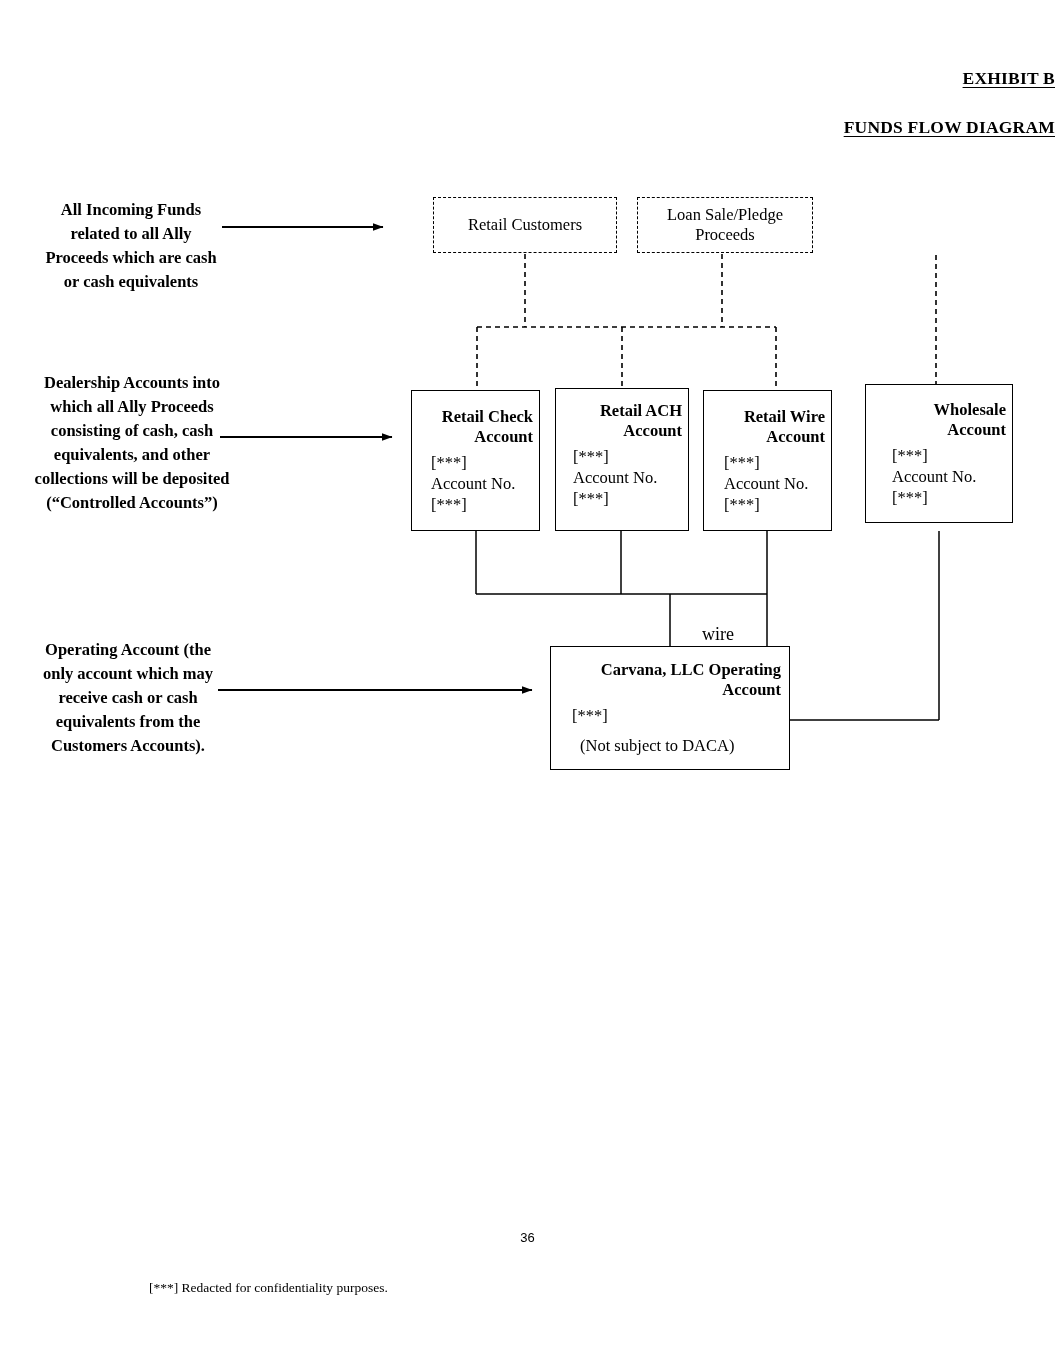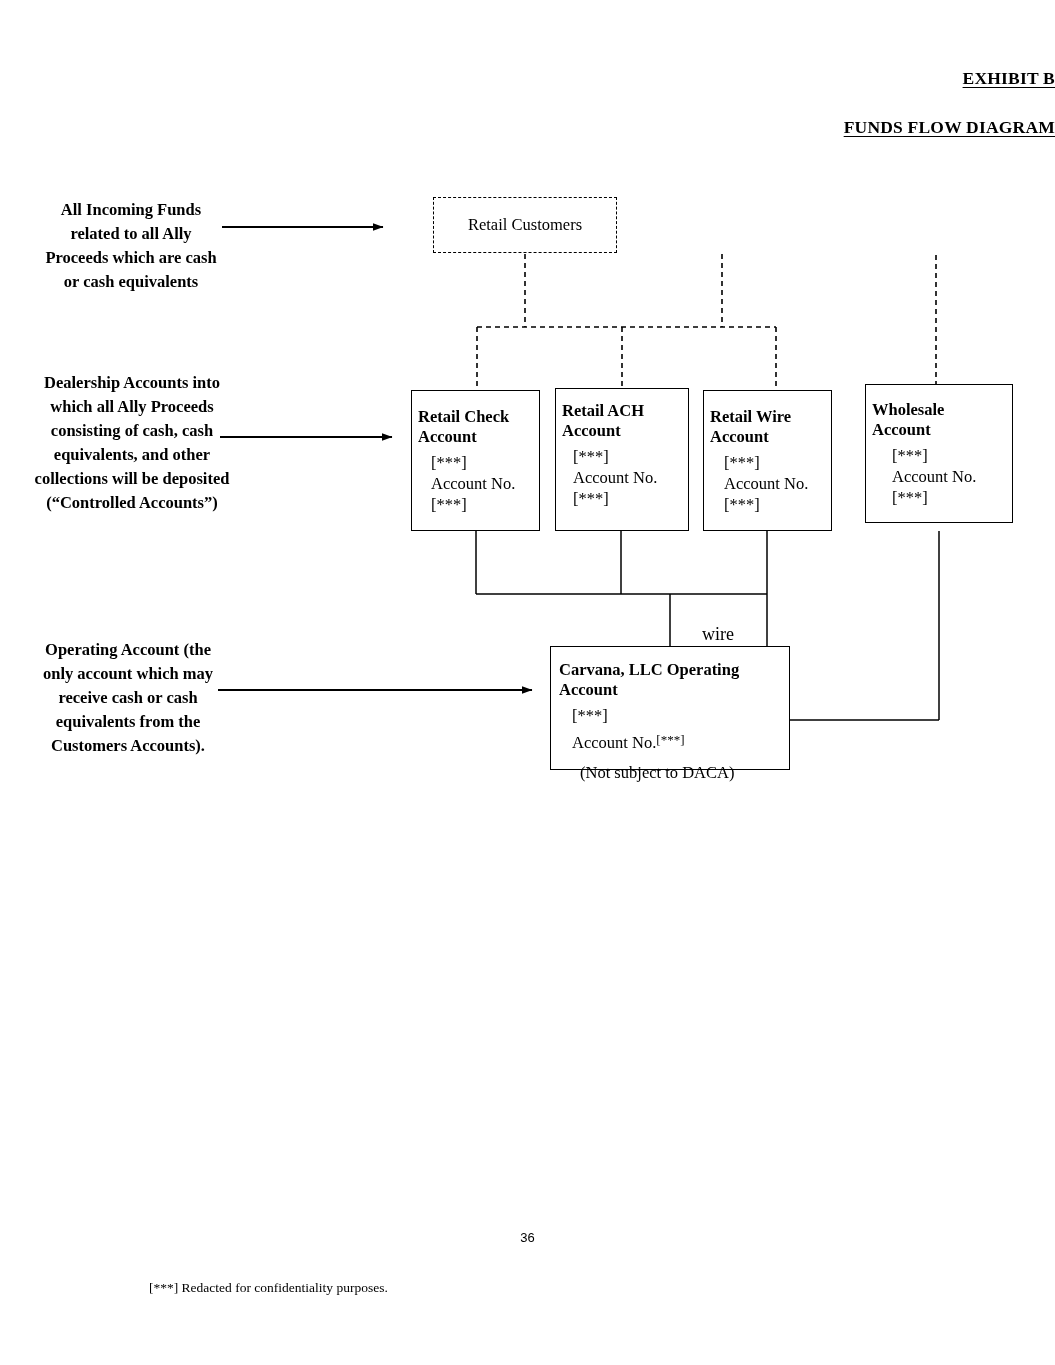--- a/index.html
+++ b/index.html
@@ -70,21 +70,21 @@
     justify-content: center;
     text-align: center;
     font-size: 16.5px;
     line-height: 20px;
   }
   .node.solid {
     border: 1.4px solid #000000;
   }
   .node-title {
     font-weight: bold;
-    text-align: left;
+    text-align: right;
     font-size: 16.5px;
     line-height: 20px;
   }
   .node-body {
     font-size: 16.5px;
     line-height: 21px;
     text-align: left;
   }
   .redact { white-space: nowrap; }
   .sup-redact {
@@ -206,20 +206,23 @@
     </g>
   </svg>
 
   <div class="side-label" id="label-incoming">All Incoming Funds related to all Ally Proceeds which are cash or cash equivalents</div>
   <div class="side-label" id="label-dealership">Dealership Accounts into which all Ally Proceeds consisting of cash, cash equivalents, and other collections will be deposited (“Controlled Accounts”)</div>
   <div class="side-label" id="label-operating">Operating Account (the only account which may receive cash or cash equivalents from the Customers Accounts).</div>
 
   <div class="node dashed" id="box-retail-customers">
     <span>Retail Customers</span>
   </div>
+  <div class="node dashed" id="box-loan-sale">
+    <span>Loan Sale/Pledge Proceeds</span>
+  </div>
 
   <div class="node solid" id="box-retail-check">
     <div class="node-title">Retail Check Account</div>
     <div class="node-body">
       <div class="redact">[***]</div>
       <div>Account No.</div>
       <div class="redact">[***]</div>
     </div>
   </div>
 
@@ -247,23 +250,20 @@
       <div class="redact">[***]</div>
       <div>Account No.</div>
       <div class="redact">[***]</div>
     </div>
   </div>
 
   <div class="node solid" id="box-operating">
     <div class="node-title">Carvana, LLC Operating Account</div>
     <div class="node-body">
       <div class="redact">[***]</div>
-      <div>
-        <span>Account No.</span><span class="sup-redact">[***]</span>
-      </div>
       <div class="daca-line">(Not subject to DACA)</div>
     </div>
   </div>
 
   <div id="wire-label">wire</div>
 
   <div id="page-number">36</div>
   <div id="footnote">[***] Redacted for confidentiality purposes.</div>
 
 </div>

